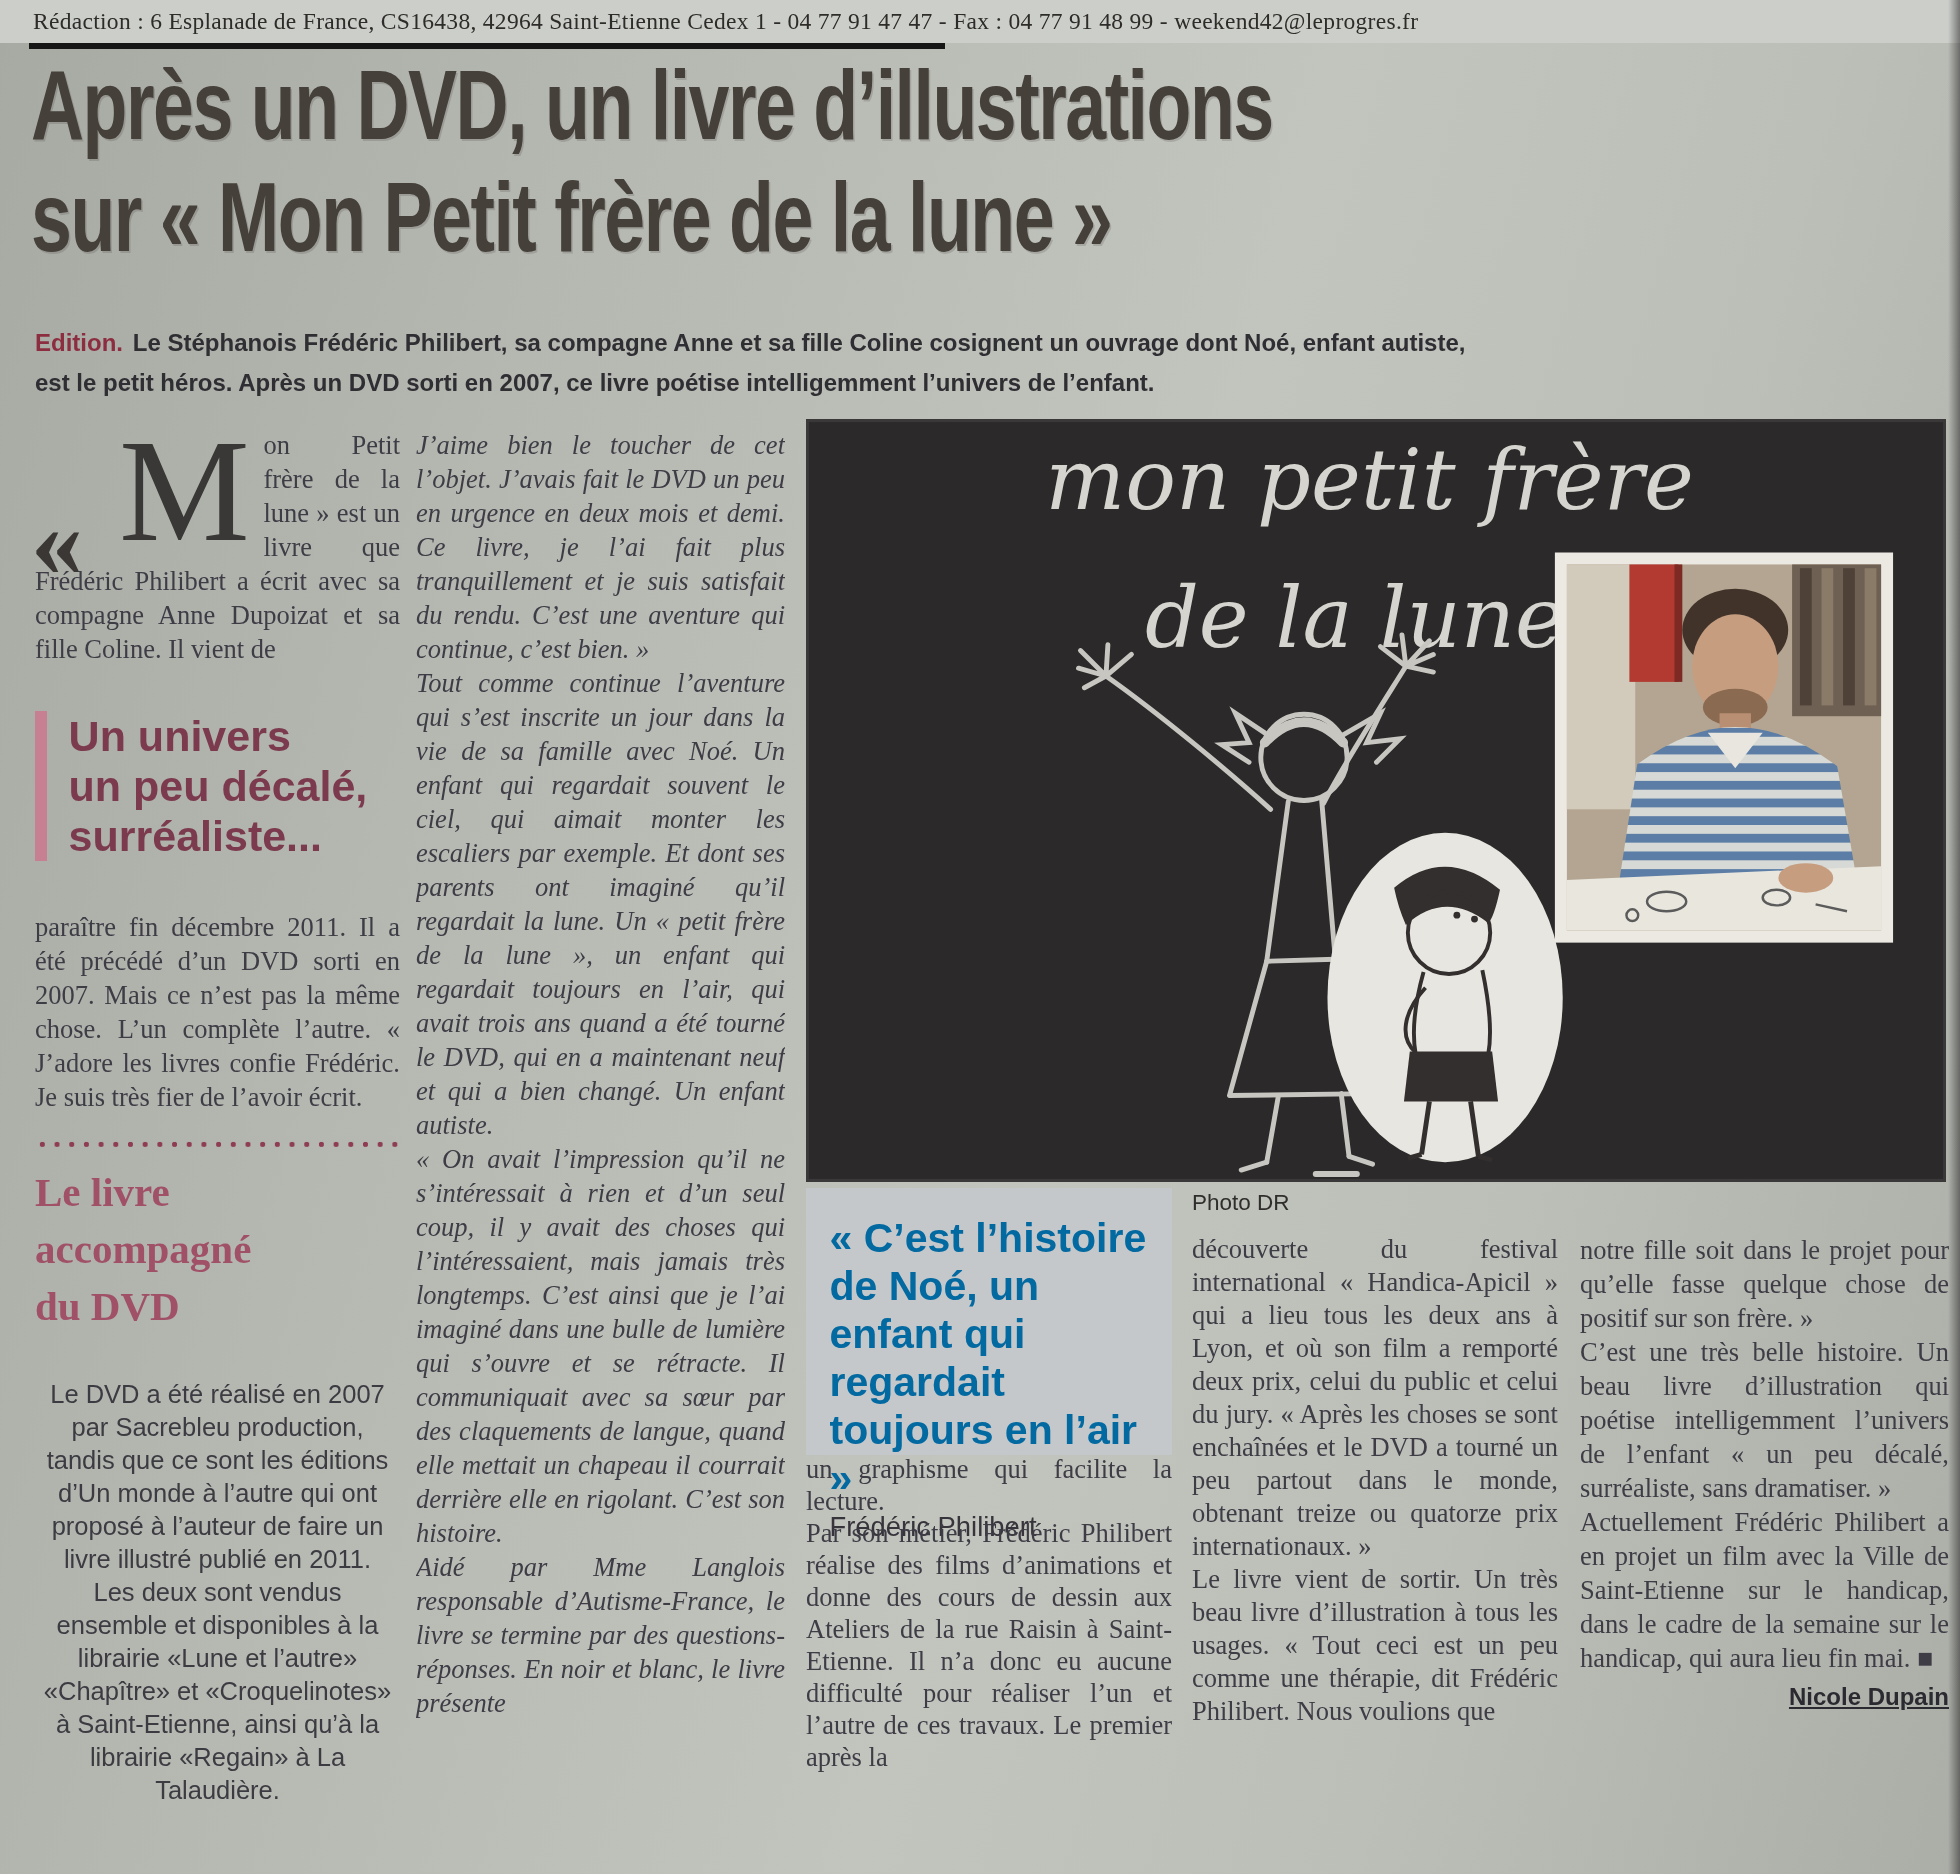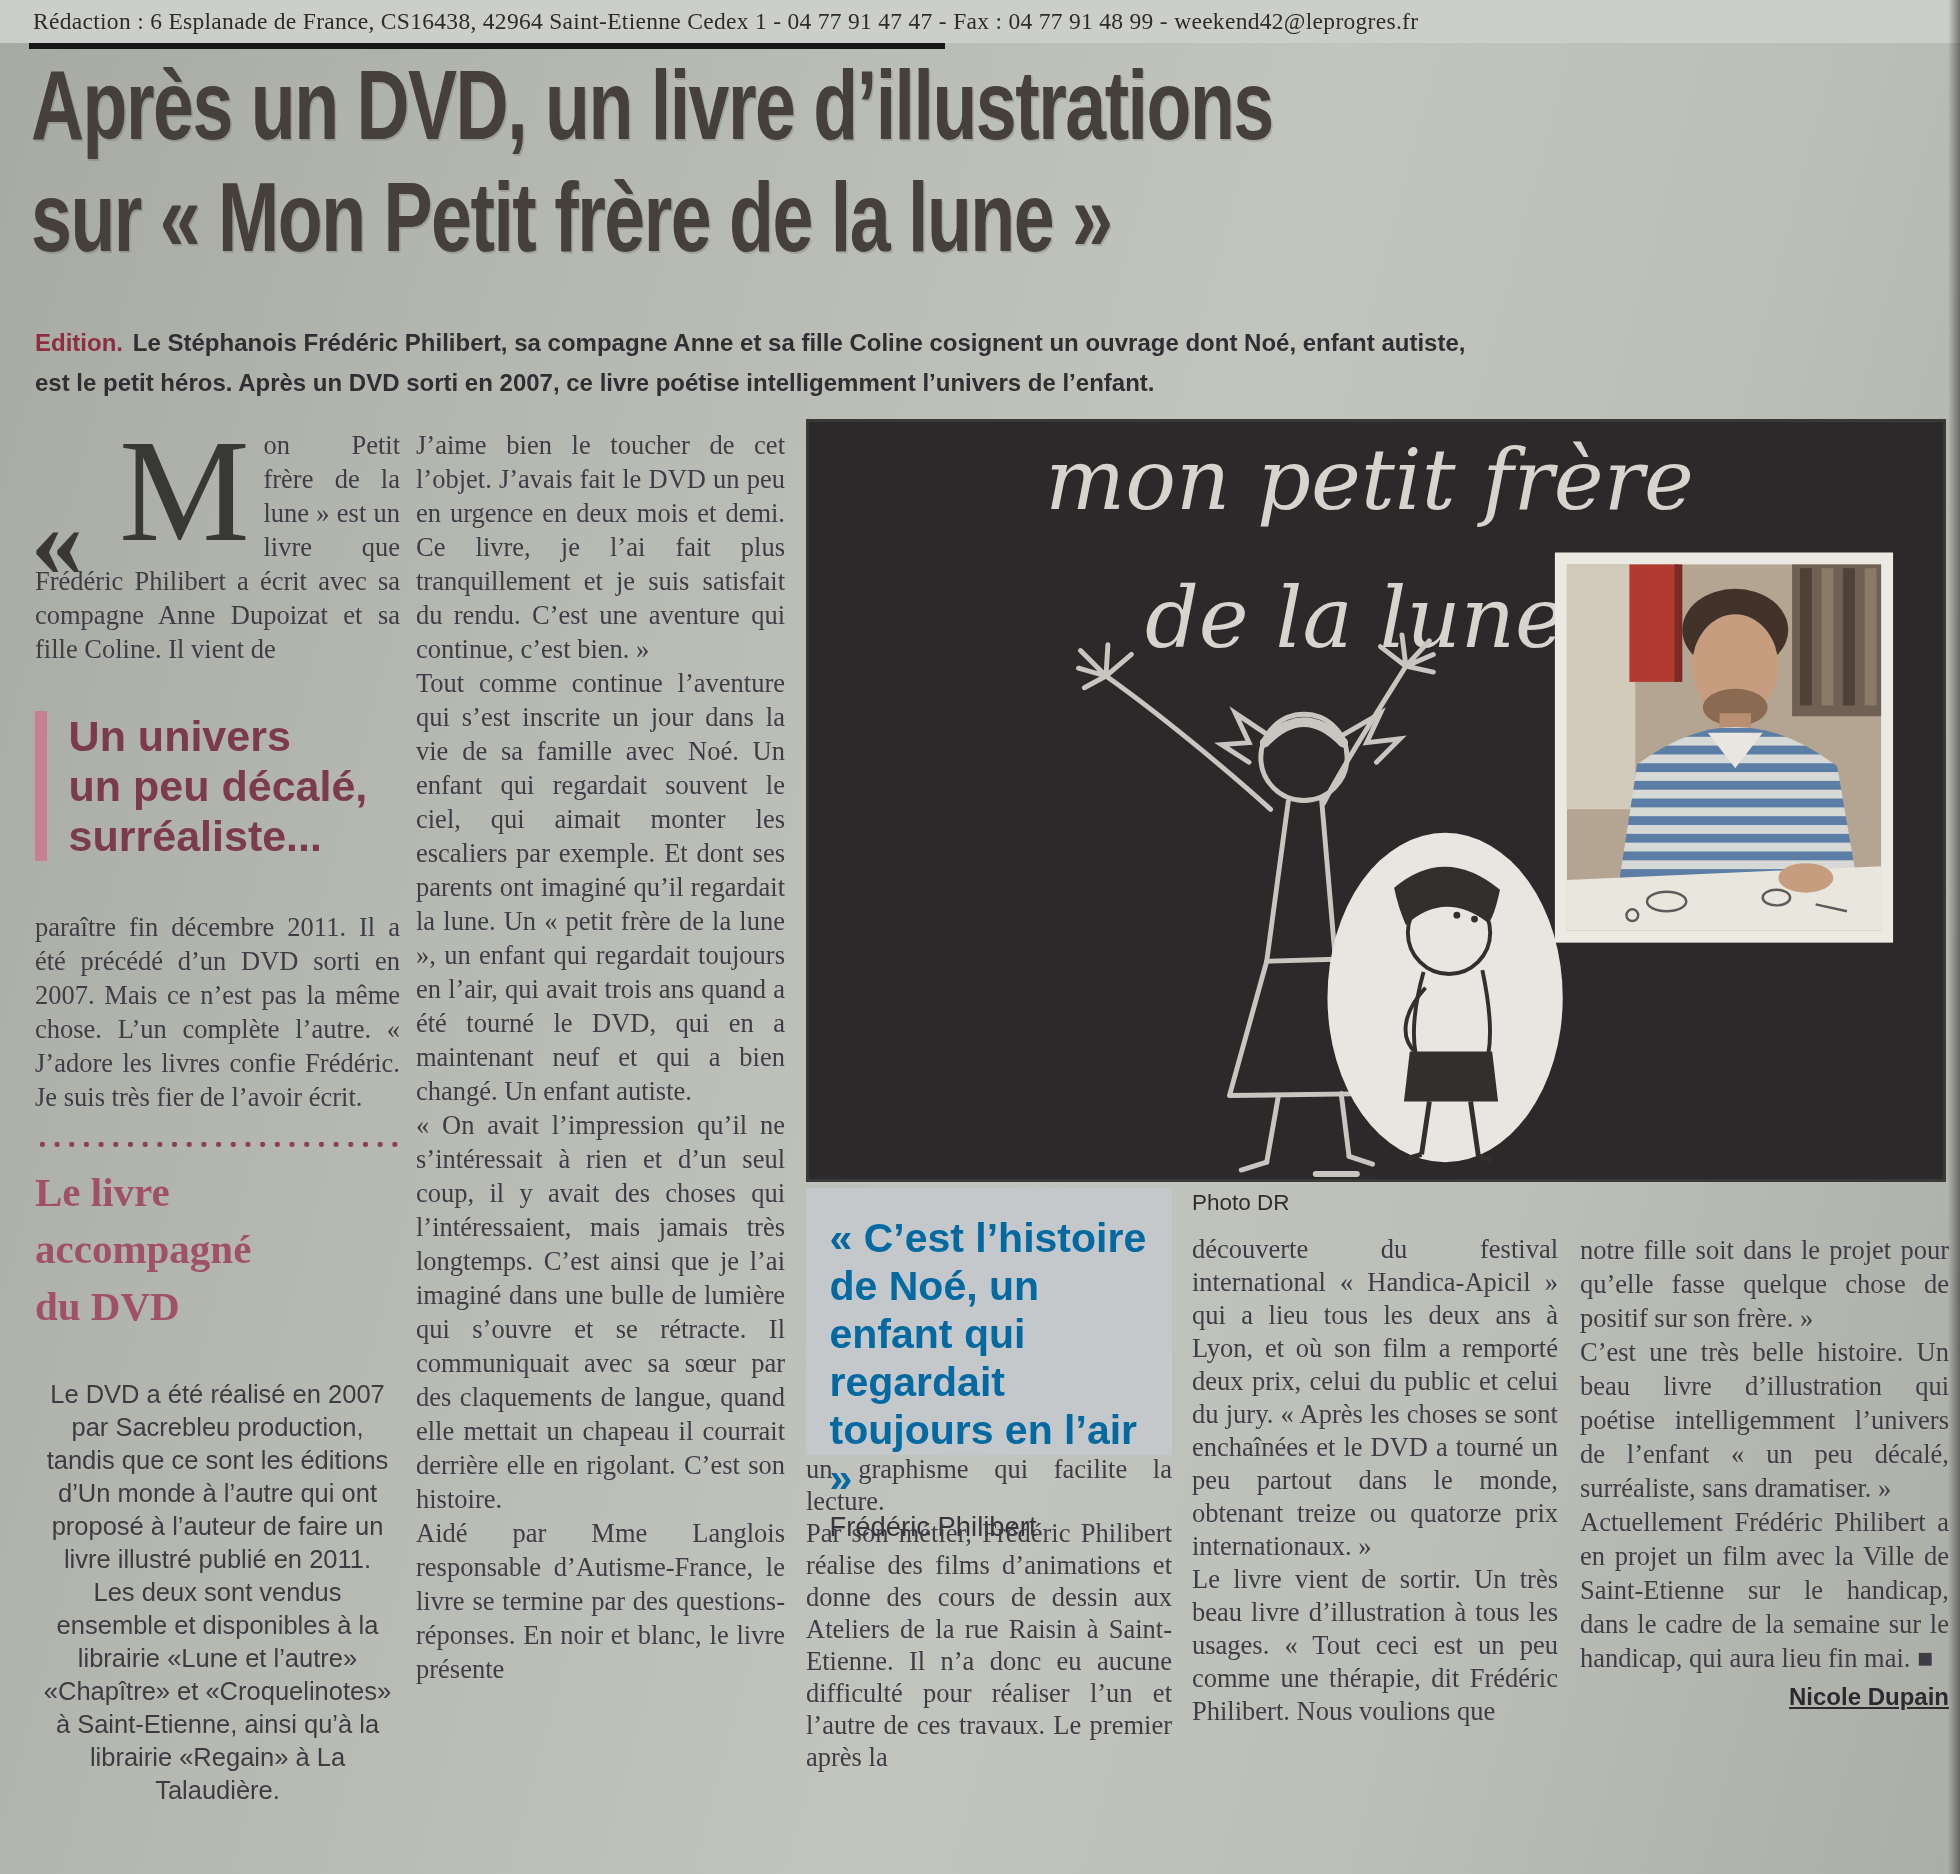--- a/index.html
+++ b/index.html
@@ -20,21 +20,21 @@
     transform:scaleX(.75);transform-origin:left top;white-space:nowrap;text-shadow:2px 2px 0 rgba(60,55,50,.18);}
 
   .lead{position:absolute;left:35px;top:323px;width:1470px;
     font-family:"Liberation Sans","DejaVu Sans",sans-serif;font-weight:bold;
     font-size:24px;line-height:40px;color:#2f2e33;}
   .kicker{color:#8c2e40;padding-right:9.8px;}
 
   .col{position:absolute;top:428px;overflow:hidden;}
   .col p{margin:0;text-align:justify;font-size:26.5px;line-height:34px;}
   .col1{left:35px;width:365px;height:1443px;}
-  .col2{left:416px;width:369px;height:1441px;}
+  .col2{left:416px;width:369px;height:1441px;font-style:italic;}
   .col3{left:806px;top:1453px;width:366px;height:420px;}
   .col3 p{line-height:32px;}
   .col4{left:1192px;top:1233px;width:366px;height:639px;}
   .col4 p{line-height:33px;}
   .col5{left:1580px;top:1233px;width:369px;height:637px;}
 
   .dropcap-para{position:relative;}
   .oq{position:absolute;left:-3.9px;top:61px;font-size:104px;line-height:1;color:#3a3735;font-weight:bold;}
   .dc{float:left;font-size:147px;line-height:106px;margin:9.8px 13.7px 3.9px 84px;color:#3a3837;}
 

